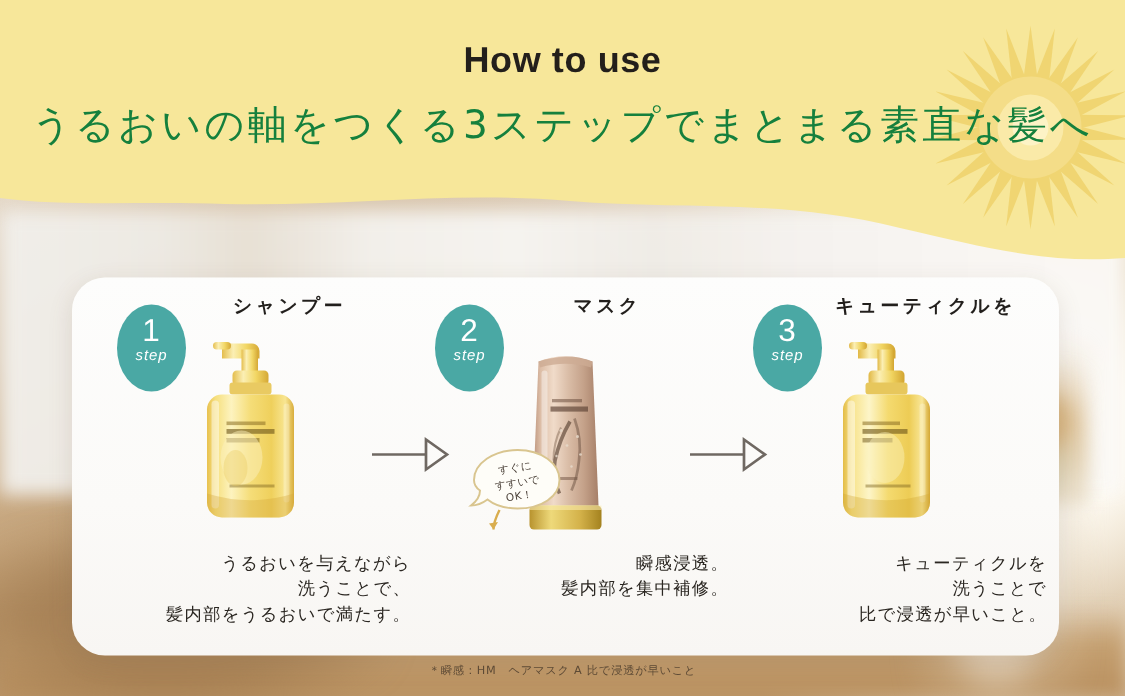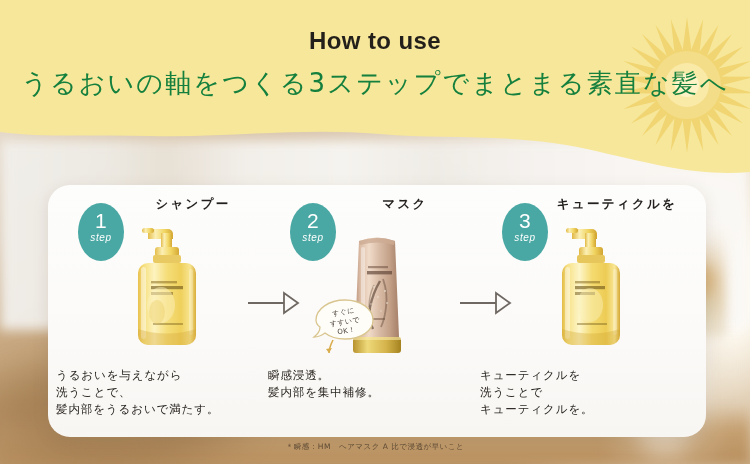--- a/index.html
+++ b/index.html
@@ -71,21 +71,21 @@
   .badge .num{display:block;margin-top:8px;font-size:21px;line-height:20px;
     font-weight:400;letter-spacing:.5px;}
   .badge .lbl{display:block;font-size:10px;line-height:14px;letter-spacing:.6px;font-style:italic;}
 
   .ptitle{position:absolute;left:62px;top:11px;width:150px;text-align:center;
     font-size:12.5px;font-weight:bold;color:#221f1c;letter-spacing:2.3px;
     font-family:"DejaVu Sans",sans-serif;white-space:nowrap;}
 
   .prodwrap{position:absolute;left:0;top:34px;width:218px;height:140px;}
 
-  .caption{position:absolute;left:0;top:182px;width:218px;text-align:left;
+  .caption{position:absolute;left:0;top:182px;width:218px;text-align:right;
     font-size:11.5px;line-height:17px;color:#2a2621;letter-spacing:.9px;
     font-family:"DejaVu Sans",sans-serif;}
 
   
   .arrow{position:absolute;top:290px;width:56px;height:26px;}
   .arrowA{left:248px;} .arrowB{left:460px;}
 
   
   .bubble{position:absolute;left:311px;top:296px;width:68px;height:62px;}
   .bubble .btxt{position:absolute;left:10px;top:12px;width:48px;
@@ -324,21 +324,21 @@
           <ellipse cx="110" cy="86" rx="13" ry="17" fill="#fbf1bc" opacity=".45"></ellipse>
           <rect x="85" y="48" width="5" height="72" rx="2.5" fill="#ffffff" opacity=".45"></rect>
           <rect x="133" y="50" width="4" height="66" rx="2" fill="#ffffff" opacity=".25"></rect>
           <path d="M82,110 q29,9 58,0 v6 a10,10 0 0 1 -10,10 h-38 a10,10 0 0 1 -10,-10 z" fill="#d2a532" opacity=".35"></path>
         </svg>
       </div>
 
       <div class="caption">
         <div>キューティクルを</div>
         <div>洗うことで</div>
-        <div>キューティクルを。</div>
+        <div>比で浸透が早いこと。</div>
       </div>
     </div>
   </div>
 
   <div class="arrow arrowA">
     <svg width="56" height="26" viewBox="0 0 56 26">
       <line x1="0" y1="13" x2="36" y2="13" stroke="#6f6862" stroke-width="1.8"></line>
       <path d="M36,3 L50,13 L36,23 Z" fill="none" stroke="#6f6862" stroke-width="1.8" stroke-linejoin="miter"></path>
     </svg>
   </div>

